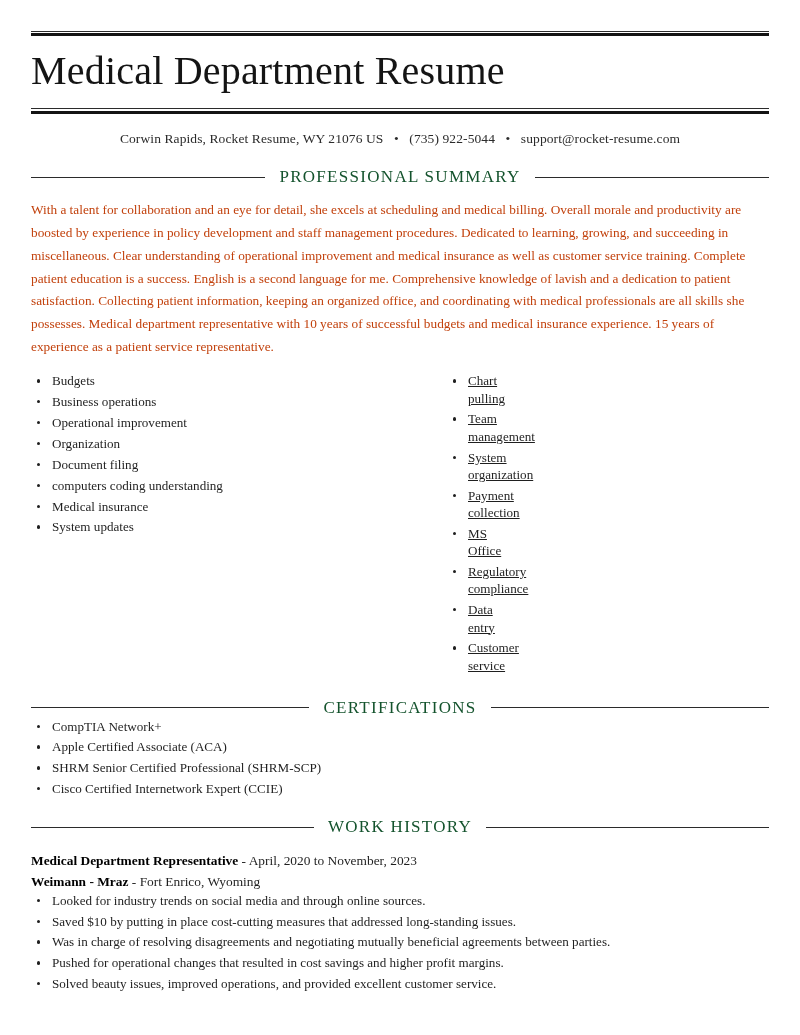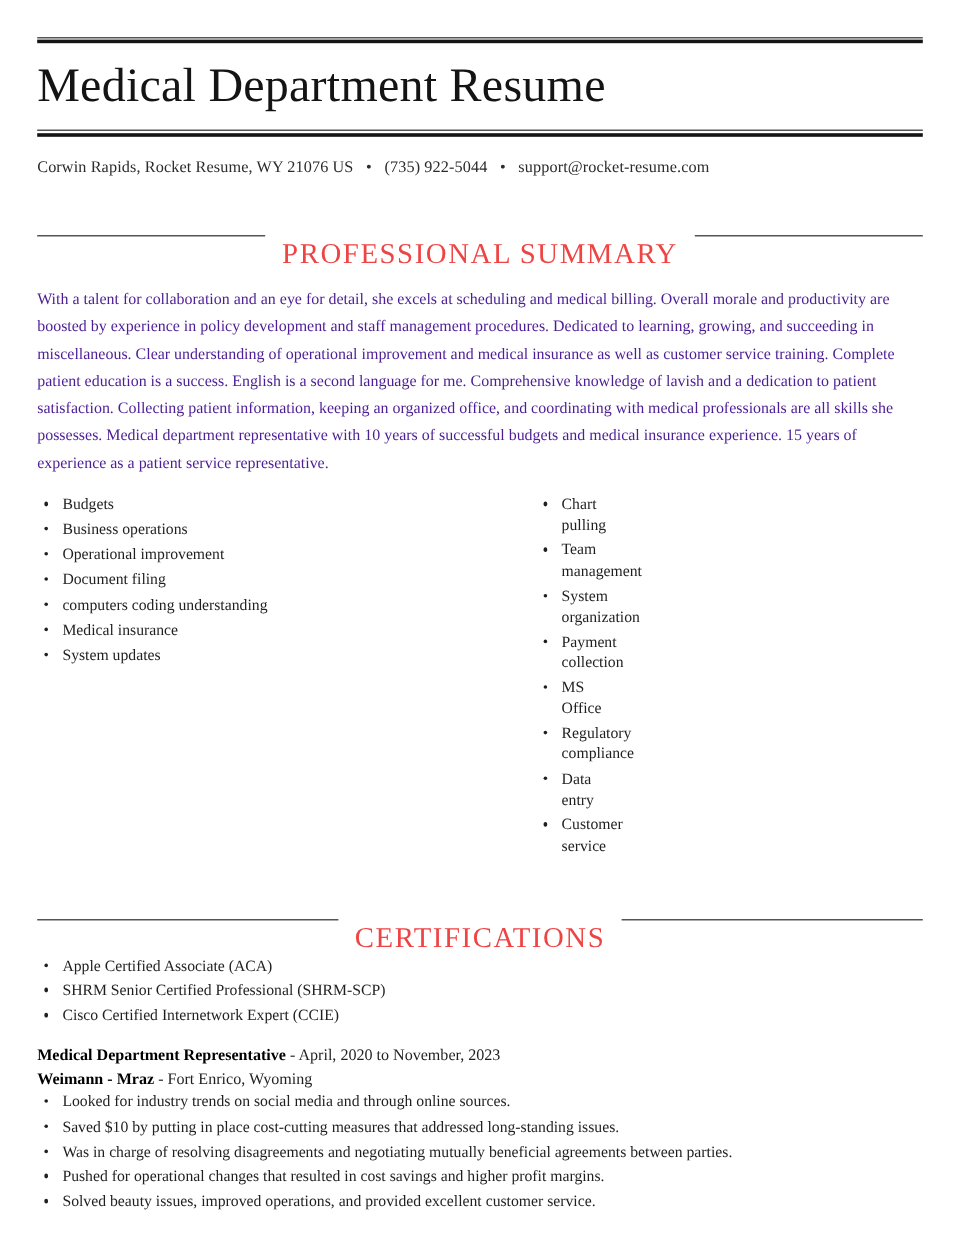--- a/index.html
+++ b/index.html
@@ -47,20 +47,21 @@
     position: relative;
   }
   .rule-double::after {
     content: "";
     position: absolute;
     left: 0; right: 0;
     top: 1px;
     border-top: 0;
   }
   .contact {
+    text-align: center;
     font-size: 13.5px;
     color: #2b2b2b;
     margin-top: 17px;
     letter-spacing: 0.1px;
   }
   .contact .sep {
     display: inline-block;
     padding: 0 7px;
     color: #2b2b2b;
   }
@@ -72,33 +73,32 @@
     gap: 14px;
     margin-top: 20px;
   }
   .section-head .line {
     flex: 1 1 auto;
     height: 1px;
     background: #2b2b2b;
   }
   .section-head .label {
     flex: 0 0 auto;
-    font-size: 24px;
+    font-size: 17px;
     letter-spacing: 1.3px;
-    color: #ef4444;
+    color: #14532d;
     white-space: nowrap;
     font-weight: 400;
-    margin-top: 32px;
   }
 
   
   .summary {
     font-size: 13.3px;
     line-height: 1.72;
-    color: #4c1d95;
+    color: #c2410c;
     margin-top: 12px;
     text-align: left;
   }
 
   
   ul.bullets {
     list-style: none;
     margin: 0;
     padding: 0;
   }
@@ -128,20 +128,21 @@
   }
   .skills-cols .col {
     width: 50%;
   }
   .skills-cols .col.right {
     padding-left: 363px;
     margin-left: -363px;
   }
   .skills-cols .col.right ul.bullets li {
     padding-left: 21px;
+    text-decoration: underline;
   }
 
   .certs {
     margin-top: 11px;
   }
   .certs li { margin-bottom: 4.4px; }
 
   
   .job { margin-top: 14px; }
   .job:first-of-type { margin-top: 13px; }
@@ -183,20 +184,21 @@
     <span class="line"></span>
   </div>
   <p class="summary">With a talent for collaboration and an eye for detail, she excels at scheduling and medical billing. Overall morale and productivity are boosted by experience in policy development and staff management procedures. Dedicated to learning, growing, and succeeding in miscellaneous. Clear understanding of operational improvement and medical insurance as well as customer service training. Complete patient education is a success. English is a second language for me. Comprehensive knowledge of lavish and a dedication to patient satisfaction. Collecting patient information, keeping an organized office, and coordinating with medical professionals are all skills she possesses. Medical department representative with 10 years of successful budgets and medical insurance experience. 15 years of experience as a patient service representative.</p>
 
   <div class="skills-cols">
     <div class="col left">
       <ul class="bullets">
         <li>Budgets</li>
         <li>Business operations</li>
         <li>Operational improvement</li>
+        <li>Organization</li>
         <li>Document filing</li>
         <li>computers coding understanding</li>
         <li>Medical insurance</li>
         <li>System updates</li>
       </ul>
     </div>
     <div class="col right">
       <ul class="bullets">
         <li>Chart pulling</li>
         <li>Team management</li>
@@ -209,25 +211,31 @@
       </ul>
     </div>
   </div>
 
   <div class="section-head">
     <span class="line"></span>
     <span class="label">CERTIFICATIONS</span>
     <span class="line"></span>
   </div>
   <ul class="bullets certs">
+    <li>CompTIA Network+</li>
     <li>Apple Certified Associate (ACA)</li>
     <li>SHRM Senior Certified Professional (SHRM-SCP)</li>
     <li>Cisco Certified Internetwork Expert (CCIE)</li>
   </ul>
 
+  <div class="section-head">
+    <span class="line"></span>
+    <span class="label">WORK HISTORY</span>
+    <span class="line"></span>
+  </div>
 
   <div class="job">
     <div class="job-line">
       <span class="strong">Medical Department Representative</span><span class="dash"> </span><span class="dash">-</span>
       <span>April, 2020 to November, 2023</span>
     </div>
     <div class="job-line">
       <span class="strong">Weimann - Mraz</span><span class="dash"> </span><span class="dash">-</span>
       <span>Fort Enrico, Wyoming</span>
     </div>

